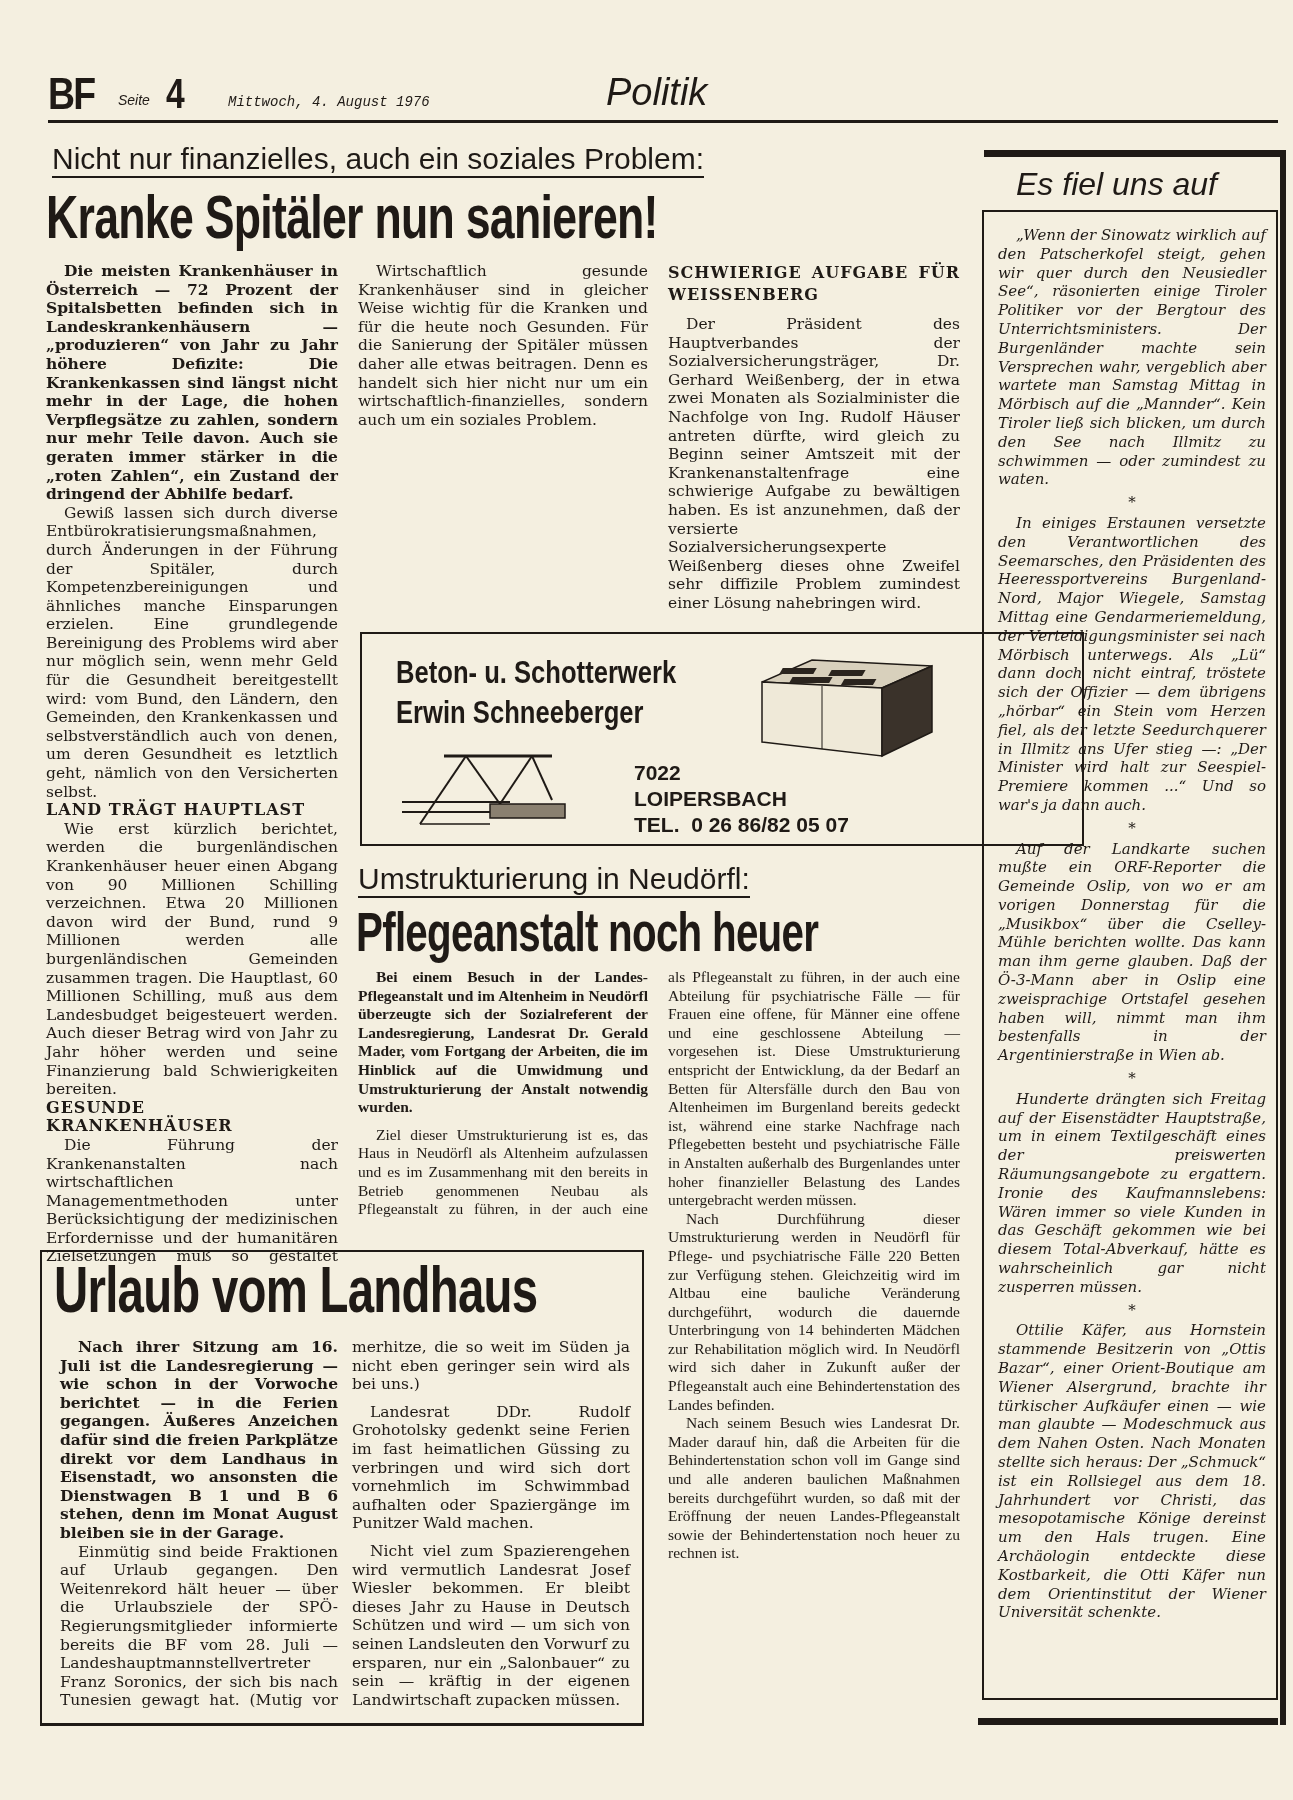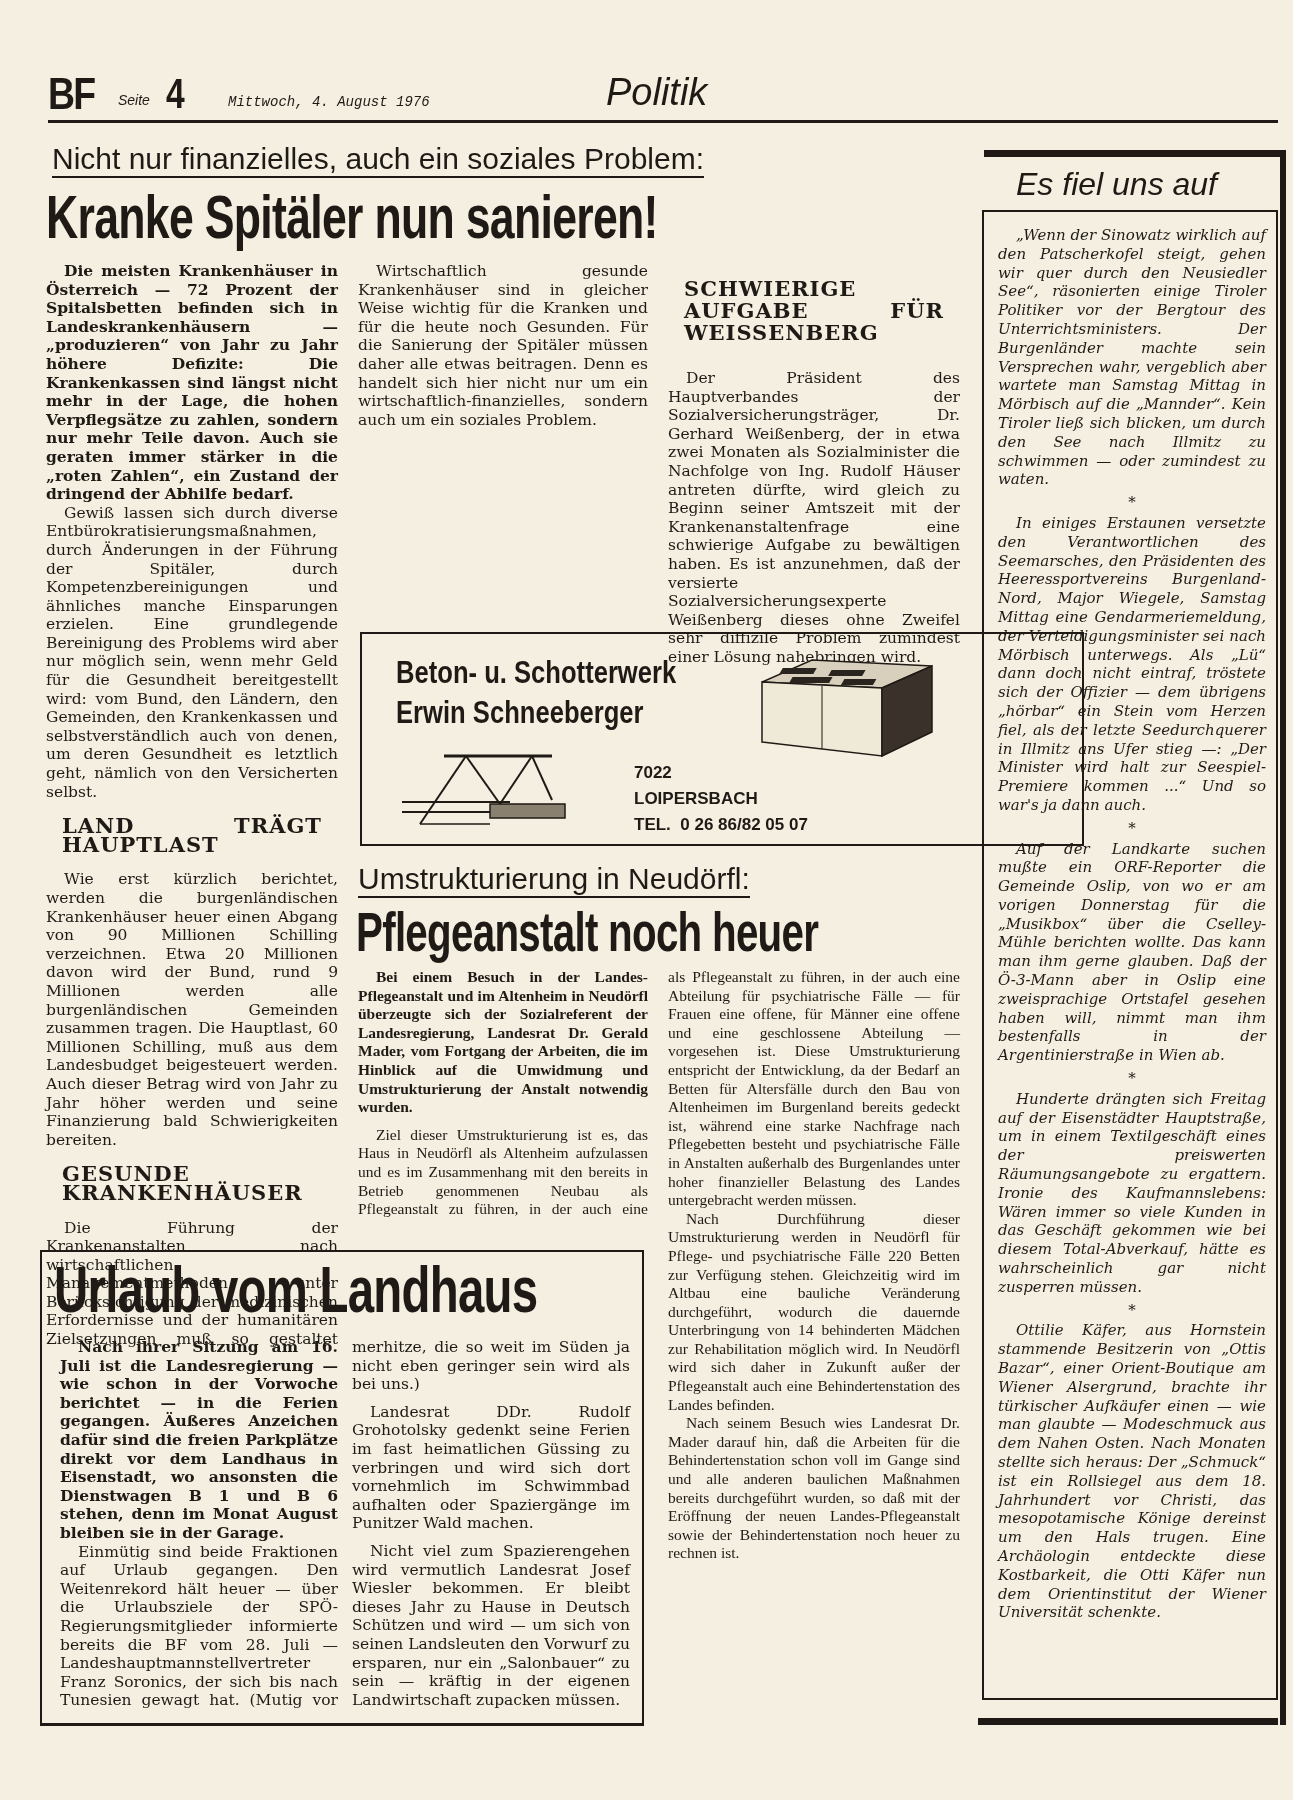--- a/index.html
+++ b/index.html
@@ -18,26 +18,26 @@
   .date { left: 228px; top: 94px; font-family: Liberation Mono, monospace; font-style: italic; font-size: 14px; }
   .section { left: 596px; top: 70px; font-family: "Liberation Sans", sans-serif; font-style: italic; font-size: 38px; line-height: 44px; margin-left: 10px; }
 
   .kicker { font-family: "Liberation Sans", sans-serif; font-size: 30px; line-height: 26px; padding-bottom: 4px; border-bottom: 2px solid #1f1a16; display: inline-block; }
   .headline { font-family: "Liberation Sans", sans-serif; font-weight: bold; letter-spacing: -1px; line-height: 1; transform-origin: left top; white-space: nowrap; }
 
   .col { position: absolute; font-size: 15.5px; line-height: 18.6px; text-align: justify; hyphens: manual; }
   .col p { margin: 0; text-indent: 18px; }
   .col p.noind { text-indent: 0; }
   .col .lead { font-weight: bold; }
-  .col h4 { margin: 16px; font-size: 21px; font-weight: bold; letter-spacing: 1px; text-indent: 0; }
+  .col h4 { margin: 0; font-size: 16px; font-weight: bold; letter-spacing: 1px; text-indent: 0; }
   .gap { height: 9px; }
 
   .ad { position: absolute; left: 360px; top: 632px; width: 724px; height: 214px; border: 2px solid #1f1a16; box-sizing: border-box; }
   .ad-name { position: absolute; left: 34px; top: 18px; font-family: "Liberation Sans", sans-serif; font-weight: bold; font-size: 32px; line-height: 40px; transform: scaleX(0.8); transform-origin: left; white-space: nowrap; }
-  .ad-addr { position: absolute; left: 272px; top: 126px; font-family: "Liberation Sans", sans-serif; font-weight: bold; font-size: 17px; line-height: 26px; white-space: nowrap; }
+  .ad-addr { position: absolute; left: 272px; top: 126px; font-family: "Liberation Sans", sans-serif; font-weight: bold; font-size: 21px; line-height: 26px; white-space: nowrap; }
 
   .urlaub-box { position: absolute; left: 40px; top: 1250px; width: 604px; height: 476px; border-left: 2px solid #1f1a16; border-right: 2px solid #1f1a16; border-bottom: 3px solid #1f1a16; border-top: 2px solid #1f1a16; box-sizing: border-box; }
 
   .sidebar-topbar { position: absolute; left: 984px; top: 150px; width: 296px; height: 7px; background: #1f1a16; }
   .sidebar-title { position: absolute; left: 1016px; top: 164px; font-family: "Liberation Sans", sans-serif; font-style: italic; font-size: 32px; line-height: 40px; white-space: nowrap; }
   .sidebar-box { position: absolute; left: 982px; top: 210px; width: 296px; height: 1490px; border: 2px solid #1f1a16; box-sizing: border-box; }
   .sidebar-rightbar { position: absolute; left: 1280px; top: 150px; width: 6px; height: 1575px; background: #1f1a16; }
   .sidebar-bottombar { position: absolute; left: 978px; top: 1718px; width: 300px; height: 7px; background: #1f1a16; }
   .side-text { font-style: italic; }
   .star { text-align: center !important; text-indent: 0 !important; margin: 4px 0 2px 0 !important; font-style: normal; }

